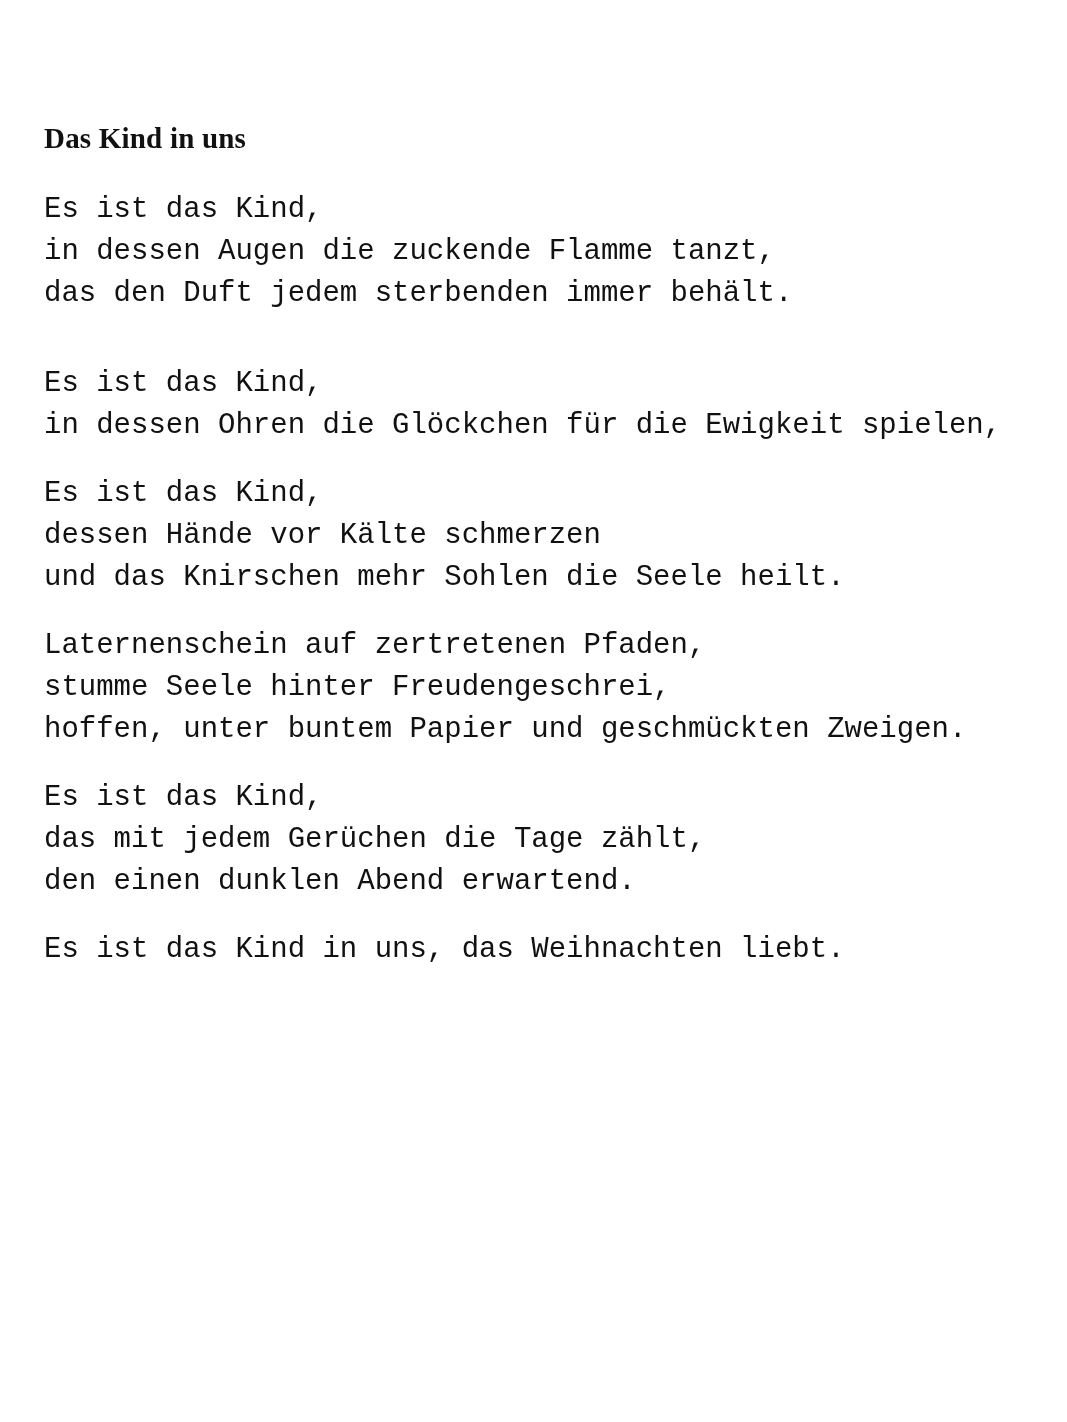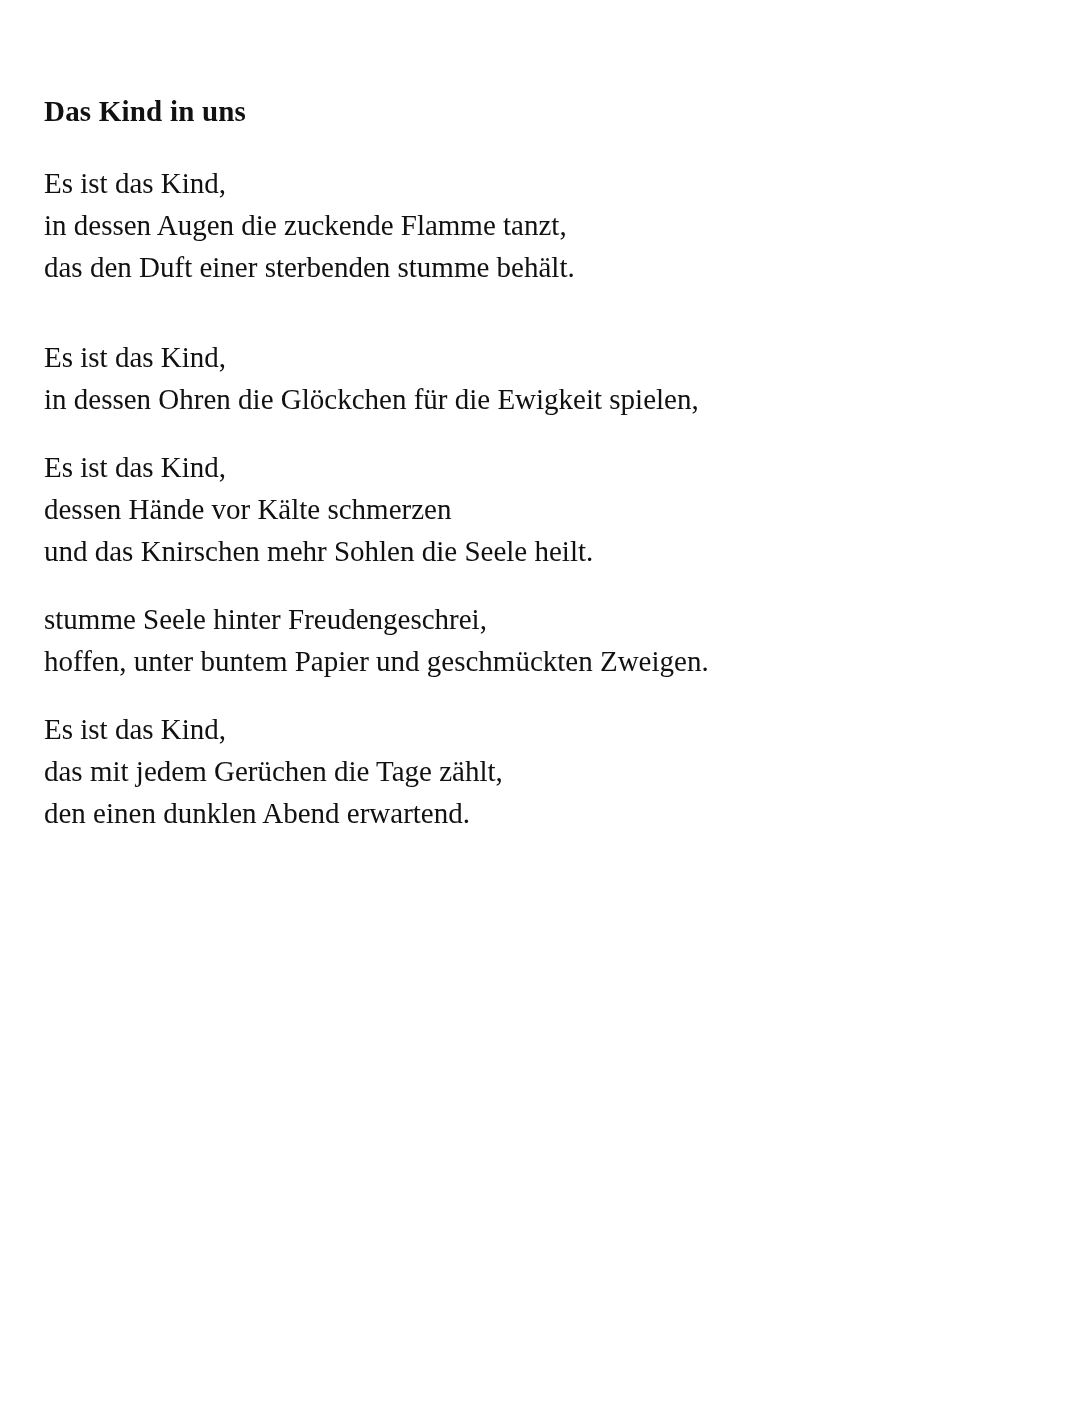--- a/index.html
+++ b/index.html
@@ -11,70 +11,75 @@
     width: 1067px;
     height: 1422px;
     font-family: "Liberation Serif", "DejaVu Serif", serif;
     color: #111111;
     overflow: hidden;
   }
   .page {
     box-sizing: border-box;
     width: 1067px;
     height: 1422px;
-    padding: 90px 60px 0 44px;
+    padding: 117px 60px 0 44px;
   }
   .poem-title {
     font-size: 29px;
     line-height: 42px;
     font-weight: bold;
     margin: 0 0 30px 0;
     letter-spacing: 0.2px;
   }
   .stanza {
     font-size: 29px;
     line-height: 42px;
     margin: 0 0 26px 0;
   }
   .stanza.extra-gap {
     margin-bottom: 48px;
   }
   .poem-line {
     white-space: nowrap;
+    font-family: Liberation Mono, monospace;
   }
 </style>
 </head>
 <body>
 
 <div class="page">
 
   <h1 class="poem-title">Das Kind in uns</h1>
 
   <div class="stanza extra-gap">
     <div class="poem-line">Es ist das Kind,</div>
     <div class="poem-line">in dessen Augen die zuckende Flamme tanzt,</div>
-    <div class="poem-line">das den Duft einer sterbenden stumme behält.</div>
+    <div class="poem-line">das den Duft jedem sterbenden immer behält.</div>
   </div>
 
   <div class="stanza">
     <div class="poem-line">Es ist das Kind,</div>
     <div class="poem-line">in dessen Ohren die Glöckchen für die Ewigkeit spielen,</div>
   </div>
 
   <div class="stanza">
     <div class="poem-line">Es ist das Kind,</div>
     <div class="poem-line">dessen Hände vor Kälte schmerzen</div>
     <div class="poem-line">und das Knirschen mehr Sohlen die Seele heilt.</div>
   </div>
 
   <div class="stanza">
+    <div class="poem-line">Laternenschein auf zertretenen Pfaden,</div>
     <div class="poem-line">stumme Seele hinter Freudengeschrei,</div>
     <div class="poem-line">hoffen, unter buntem Papier und geschmückten Zweigen.</div>
   </div>
 
   <div class="stanza">
     <div class="poem-line">Es ist das Kind,</div>
     <div class="poem-line">das mit jedem Gerüchen die Tage zählt,</div>
     <div class="poem-line">den einen dunklen Abend erwartend.</div>
   </div>
 
+  <div class="stanza">
+    <div class="poem-line">Es ist das Kind in uns, das Weihnachten liebt.</div>
+  </div>
 
 </div>
 
 </body></html>

